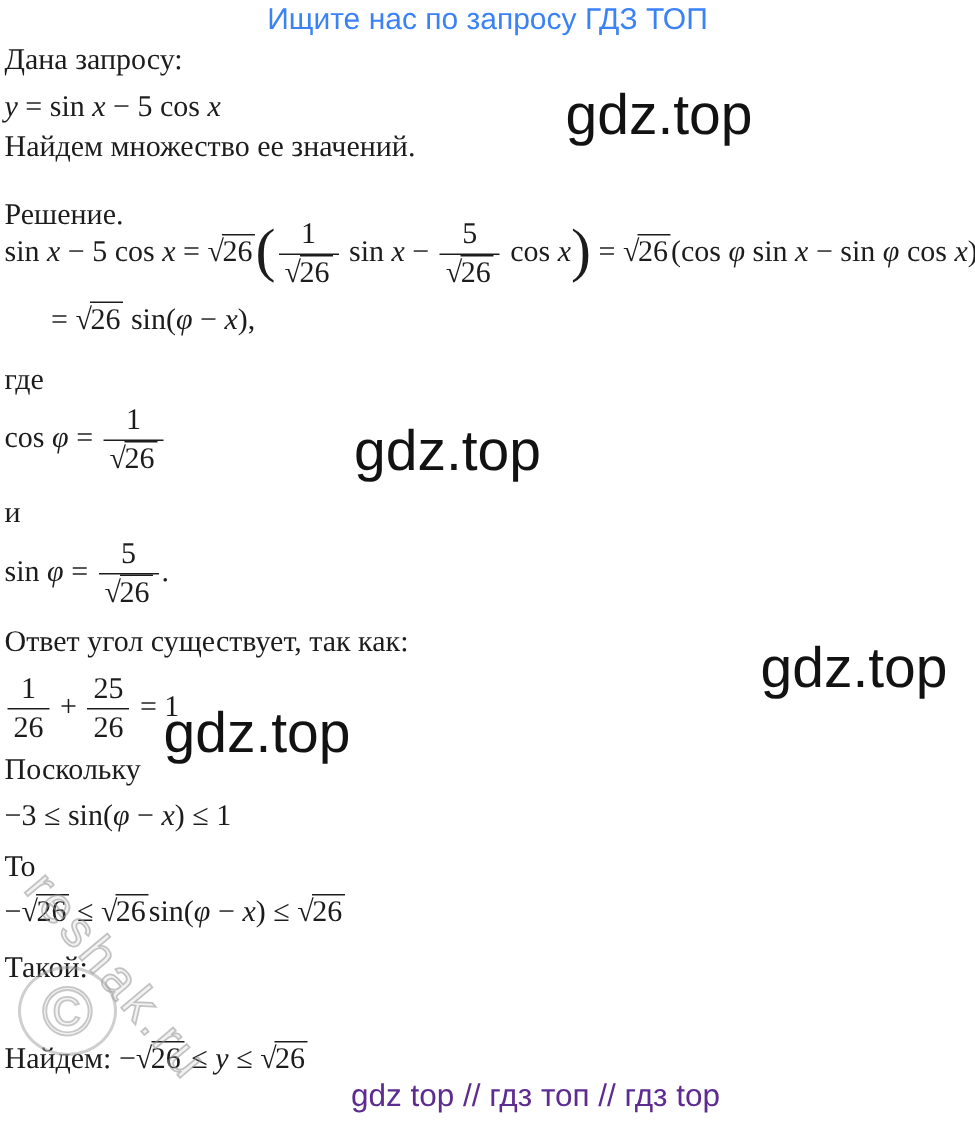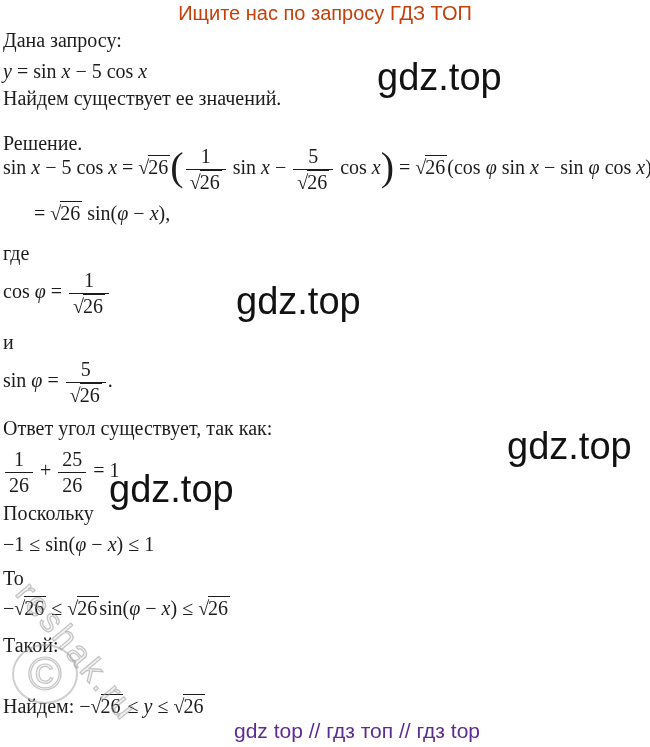--- a/index.html
+++ b/index.html
@@ -11,21 +11,21 @@
   .rm{}
   .frac{display:inline-block;vertical-align:middle;text-align:center;margin:0 2px;line-height:1.15;}
   .frac .num{display:block;padding:0 4px 1px;border-bottom:1.5px solid currentColor;}
   .frac .den{display:block;padding:1px 4px 0;}
   .rad{white-space:nowrap;}
   .rsym{letter-spacing:-1px;}
   .rbar{border-top:1.5px solid currentColor;padding:0 2px 0 0;}
   .bigp{display:inline-block;font-size:200%;font-weight:300;vertical-align:middle;
         line-height:0.9;position:relative;top:-3px;}
   .header{position:absolute;top:2px;left:0;width:100%;text-align:center;
-          font-family:"Liberation Sans",sans-serif;font-size:20px;color:#c2410c;}
+          font-family:"Liberation Sans",sans-serif;font-size:20px;color:#3b82f6;}
   .wm{position:absolute;font-family:"Liberation Sans",sans-serif;font-size:38px;
       color:#121212;white-space:nowrap;}
   .footer{position:absolute;top:719px;left:0;width:100%;text-align:center;
           font-family:"Liberation Sans",sans-serif;font-size:21px;color:#5e2c91;padding-left:32px;}
   .reshak{position:absolute;left:38px;top:574px;transform:rotate(50deg);transform-origin:0 0;
           font-family:"Liberation Sans",sans-serif;font-size:34px;letter-spacing:3px;
           color:rgba(130,130,130,0.10);-webkit-text-stroke:1.2px rgba(150,150,150,0.55);}
   .cmark{position:absolute;left:12px;top:644px;width:62px;height:56px;
          border:2.5px solid rgba(160,160,160,0.5);border-radius:50%;
          display:flex;align-items:center;justify-content:center;font-size:46px;
@@ -42,36 +42,36 @@
 </style>
 </head>
 <body>
 
 <div class="page">
 
   <div class="header">Ищите нас по запросу ГДЗ ТОП</div>
 
   <div class="tline" id="l-given">Дана запросу:</div>
   <div class="mline" id="l-func"><span class="it">y</span><span class="rm"> = sin </span><span class="it">x</span><span class="rm"> − 5 cos </span><span class="it">x</span></div>
-  <div class="tline" id="l-find">Найдем существует ее значений.</div>
+  <div class="tline" id="l-find">Найдем множество ее значений.</div>
   <div class="tline" id="l-sol">Решение.</div>
 
   <div class="mline" id="l-bigeq"><span class="rm">sin </span><span class="it">x</span><span class="rm"> − 5 cos </span><span class="it">x</span><span class="rm"> = </span><span class="rad"><span class="rsym">√</span><span class="rbar">26</span></span><span class="bigp">(</span><span class="frac"><span class="num"><span class="rm">1</span></span><span class="den"><span class="rad"><span class="rsym">√</span><span class="rbar">26</span></span></span></span><span class="rm"> sin </span><span class="it">x</span><span class="rm"> − </span><span class="frac"><span class="num"><span class="rm">5</span></span><span class="den"><span class="rad"><span class="rsym">√</span><span class="rbar">26</span></span></span></span><span class="rm"> cos </span><span class="it">x</span><span class="bigp">)</span><span class="rm"> = </span><span class="rad"><span class="rsym">√</span><span class="rbar">26</span></span><span class="rm">(cos </span><span class="it">φ</span><span class="rm"> sin </span><span class="it">x</span><span class="rm"> − sin </span><span class="it">φ</span><span class="rm"> cos </span><span class="it">x</span><span class="rm">) =</span></div>
   <div class="mline" id="l-eq2"><span class="rm">= </span><span class="rad"><span class="rsym">√</span><span class="rbar">26</span></span><span class="rm"> sin(</span><span class="it">φ</span><span class="rm"> − </span><span class="it">x</span><span class="rm">),</span></div>
 
   <div class="tline" id="l-where">где</div>
   <div class="mline" id="l-cos"><span class="rm">cos </span><span class="it">φ</span><span class="rm"> = </span><span class="frac"><span class="num"><span class="rm">1</span></span><span class="den"><span class="rad"><span class="rsym">√</span><span class="rbar">26</span></span></span></span></div>
   <div class="tline" id="l-and">и</div>
   <div class="mline" id="l-sin"><span class="rm">sin </span><span class="it">φ</span><span class="rm"> = </span><span class="frac"><span class="num"><span class="rm">5</span></span><span class="den"><span class="rad"><span class="rsym">√</span><span class="rbar">26</span></span></span></span><span class="rm">.</span></div>
 
   <div class="tline" id="l-exists">Ответ угол существует, так как:</div>
   <div class="mline" id="l-sum"><span class="frac"><span class="num"><span class="rm">1</span></span><span class="den"><span class="rm">26</span></span></span><span class="rm"> + </span><span class="frac"><span class="num"><span class="rm">25</span></span><span class="den"><span class="rm">26</span></span></span><span class="rm"> = 1</span></div>
 
   <div class="tline" id="l-since">Поскольку</div>
-  <div class="mline" id="l-ineq1"><span class="rm">−1 ≤ sin(</span><span class="it">φ</span><span class="rm"> − </span><span class="it">x</span><span class="rm">) ≤ 1</span></div>
+  <div class="mline" id="l-ineq1"><span class="rm">−3 ≤ sin(</span><span class="it">φ</span><span class="rm"> − </span><span class="it">x</span><span class="rm">) ≤ 1</span></div>
   <div class="tline" id="l-then">То</div>
   <div class="mline" id="l-ineq2"><span class="rm">−</span><span class="rad"><span class="rsym">√</span><span class="rbar">26</span></span><span class="rm"> ≤ </span><span class="rad"><span class="rsym">√</span><span class="rbar">26</span></span><span class="rm">sin(</span><span class="it">φ</span><span class="rm"> − </span><span class="it">x</span><span class="rm">) ≤ </span><span class="rad"><span class="rsym">√</span><span class="rbar">26</span></span></div>
   <div class="tline" id="l-hence">Такой:</div>
   <div class="mline" id="l-answer"><span class="rm">Найдем: −</span><span class="rad"><span class="rsym">√</span><span class="rbar">26</span></span><span class="rm"> ≤ </span><span class="it">y</span><span class="rm"> ≤ </span><span class="rad"><span class="rsym">√</span><span class="rbar">26</span></span></div>
 
   <div class="wm" id="wm1">gdz.top</div>
   <div class="wm" id="wm2">gdz.top</div>
   <div class="wm" id="wm3">gdz.top</div>
   <div class="wm" id="wm4">gdz.top</div>
 

